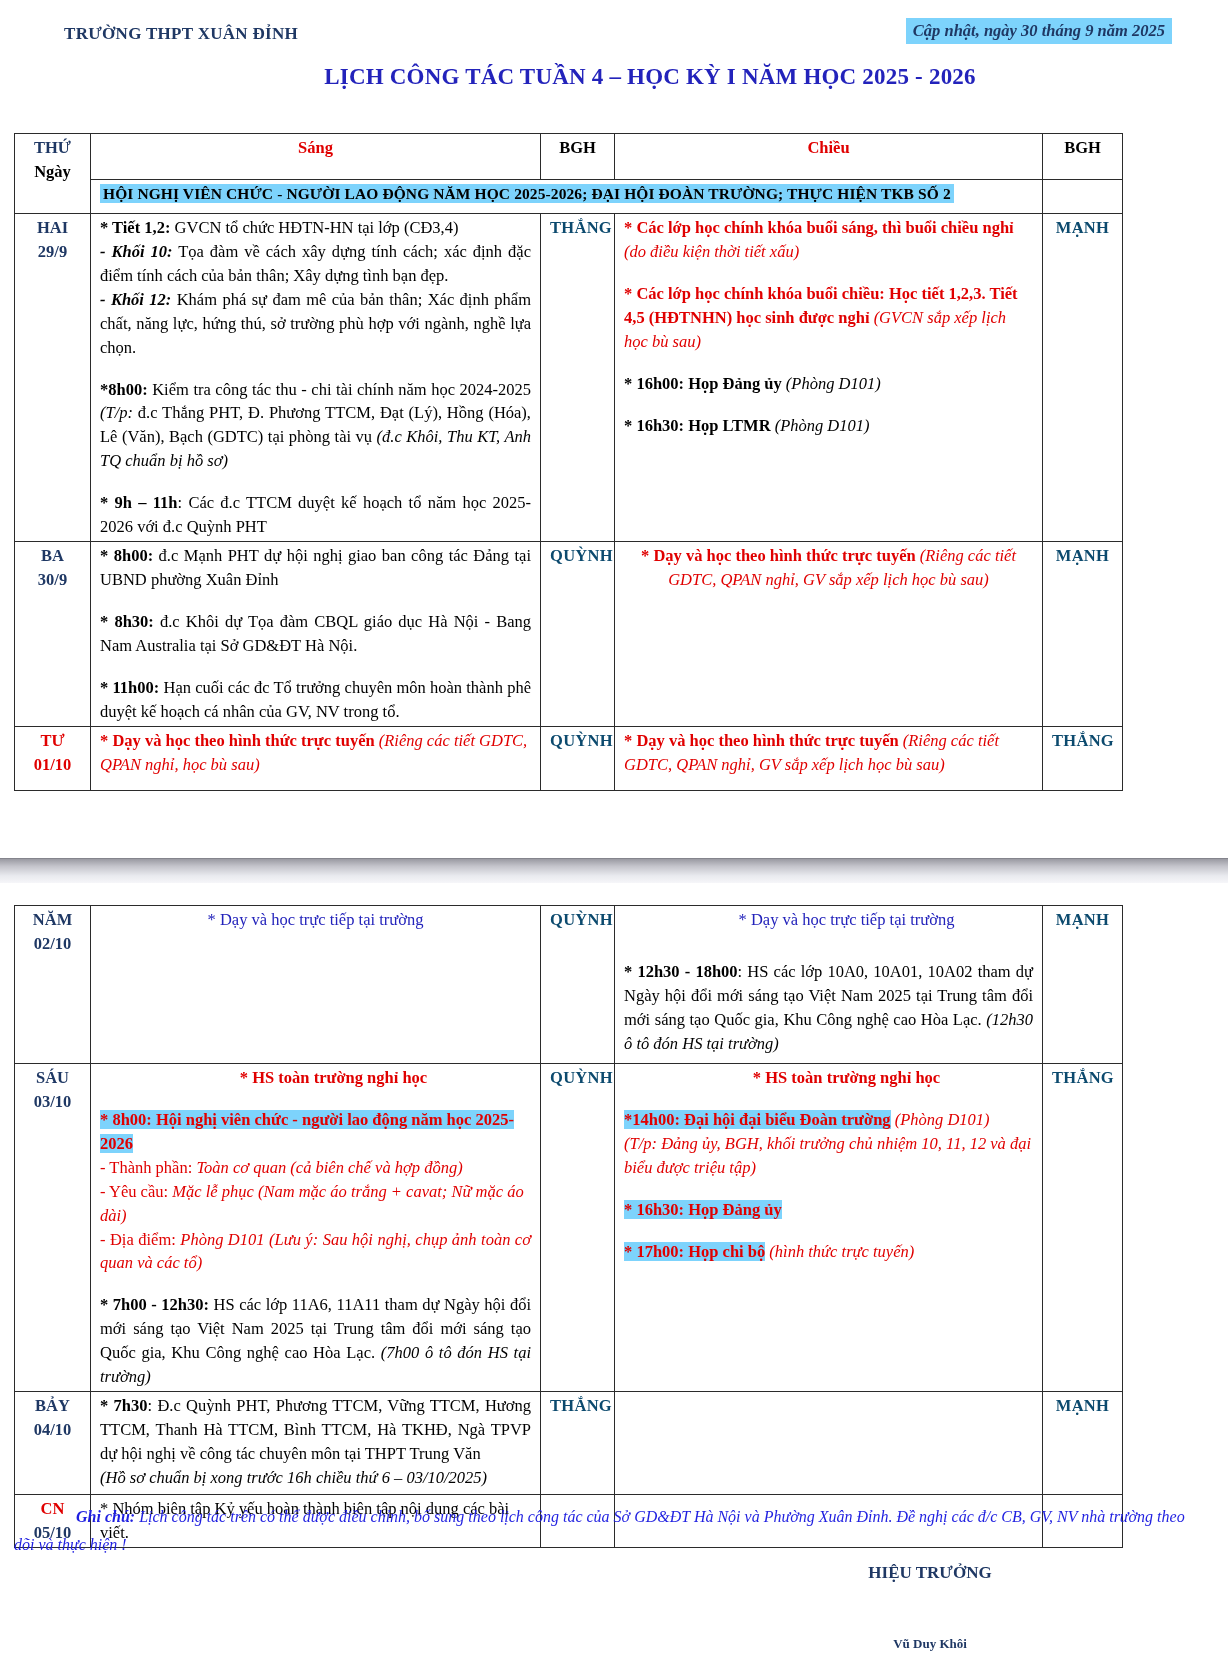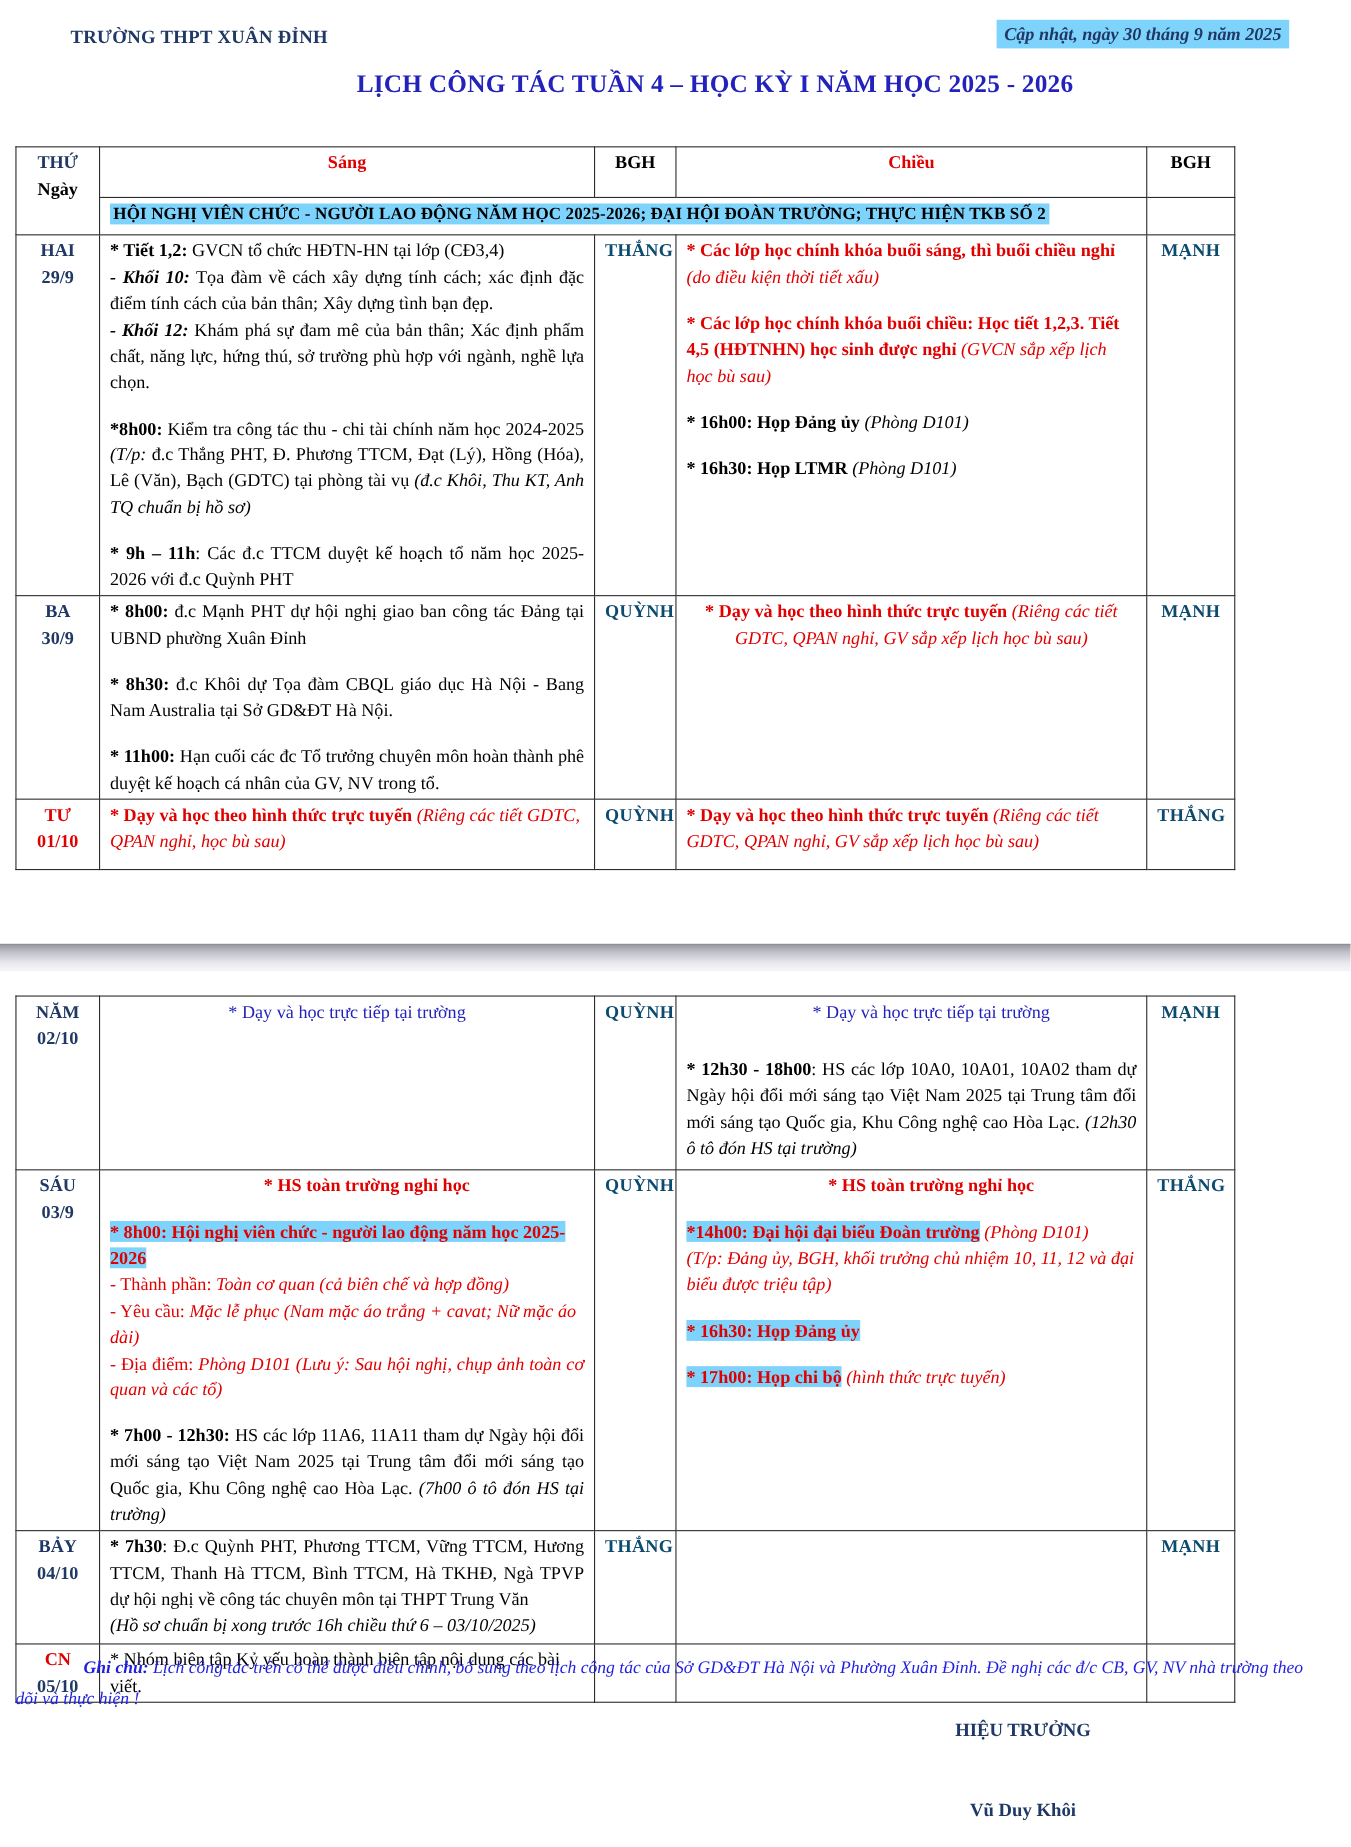--- a/index.html
+++ b/index.html
@@ -153,21 +153,21 @@
       <td class="just">
         <p class="blue center"><span>* Dạy và học trực tiếp tại trường</span></p>
         <p class="gap2"><span class="b">* 12h30 - 18h00</span><span>: HS các lớp 10A0, 10A01, 10A02 tham dự Ngày hội đổi mới sáng tạo Việt Nam 2025 tại Trung tâm đổi mới sáng tạo Quốc gia, Khu Công nghệ cao Hòa Lạc. </span><span class="i">(12h30 ô tô đón HS tại trường)</span></p>
       </td>
       <td class="bgh"><span>MẠNH</span></td>
     </tr>
 
     <tr style="height:279px">
       <td class="daycell">
         <div class="navy b">SÁU</div>
-        <div class="navy b">03/9</div>
+        <div class="navy b">03/10</div>
       </td>
       <td>
         <p class="red b center"><span>* HS toàn trường nghỉ học</span></p>
         <p class="gap"><span class="hl red b">* 8h00: Hội nghị viên chức - người lao động năm học 2025-2026</span></p>
         <p class="red"><span>- Thành phần: </span><span class="i">Toàn cơ quan (cả biên chế và hợp đồng)</span></p>
         <p class="red"><span>- Yêu cầu: </span><span class="i">Mặc lễ phục (Nam mặc áo trắng + cavat; Nữ mặc áo dài)</span></p>
         <p class="red just"><span>- Địa điểm: </span><span class="i">Phòng D101 (Lưu ý: Sau hội nghị, chụp ảnh toàn cơ quan và các tổ)</span></p>
         <p class="gap just"><span class="b">* 7h00 - 12h30:</span><span> HS các lớp 11A6, 11A11 tham dự Ngày hội đổi mới sáng tạo Việt Nam 2025 tại Trung tâm đổi mới sáng tạo Quốc gia, Khu Công nghệ cao Hòa Lạc. </span><span class="i">(7h00 ô tô đón HS tại trường)</span></p>
       </td>
       <td class="bgh"><span>QUỲNH</span></td>
@@ -208,15 +208,15 @@
       <td class="bgh"><span></span></td>
     </tr>
   </tbody>
     </table>
 
   <div class="abs note noteblue i">
     <span class="b">Ghi chú:</span><span> Lịch công tác trên có thể được điều chỉnh, bổ sung theo lịch công tác của Sở GD&amp;ĐT Hà Nội và Phường Xuân Đỉnh. Đề nghị các đ/c CB, GV, NV nhà trường theo dõi và thực hiện !</span>
   </div>
 
   <div class="abs signblock b navy" style="font-size:17px;">HIỆU TRƯỞNG</div>
-  <div class="abs signname b navy" style="font-size:17px;">Vũ Duy Khôi</div>
+  <div class="abs signname b navy" style="font-size:13px;">Vũ Duy Khôi</div>
 
 </div>
 
 </body></html>

